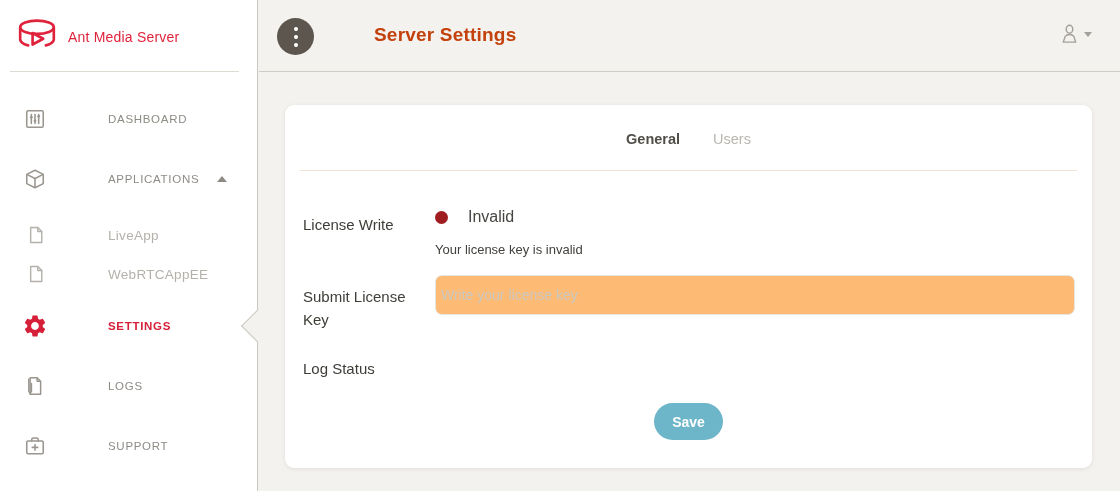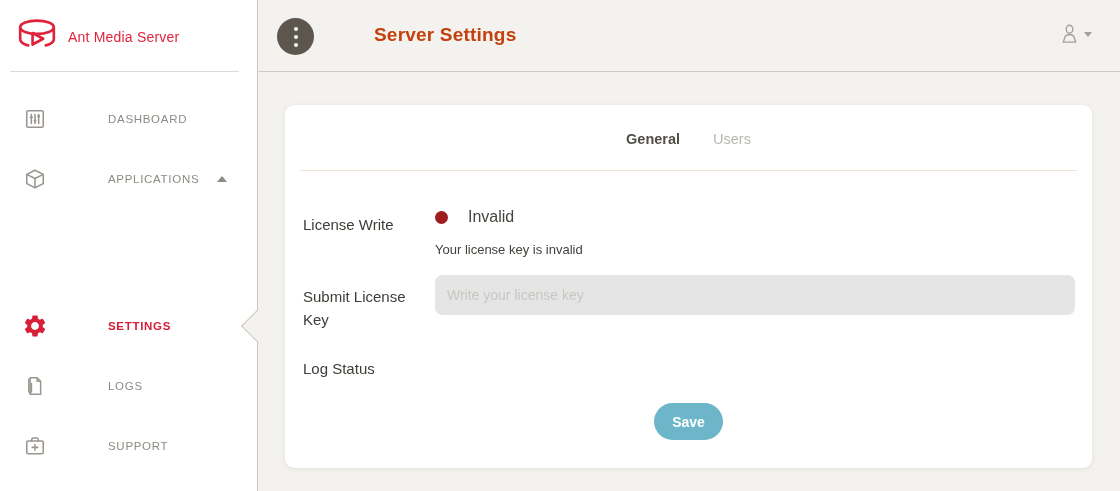--- a/index.html
+++ b/index.html
@@ -44,21 +44,21 @@
   .form-label { position:absolute; left:18px; font-size:15px; font-weight:500; color:#3f3d38; line-height:23px; }
   .lbl-license { top:108px; }
   .lbl-submit  { top:180px; width:110px; }
   .lbl-log     { top:252px; }
 
   .status-row { position:absolute; left:150px; top:103px; display:flex; align-items:center; }
   .status-dot { width:13px; height:13px; border-radius:50%; background:#a01d1f; }
   .status-value { margin-left:20px; font-size:16px; color:#474540; }
   .status-detail { position:absolute; left:150px; top:137px; font-size:13px; color:#43413c; }
 
-  .license-input { position:absolute; left:150px; top:170px; width:640px; height:40px; background:#e5e5e5; border:1px solid #e9e6e0; border-radius:7px; padding:0 11px; font-size:14px; color:#6e6a63; font-family:"Liberation Sans", sans-serif; outline:none; }
+  .license-input { position:absolute; left:150px; top:170px; width:640px; height:40px; background:#fdba74; border:1px solid #e9e6e0; border-radius:7px; padding:0 5px; font-size:14px; color:#6e6a63; font-family:"Liberation Sans", sans-serif; outline:none; }
   .license-input::placeholder { color:#cac7c1; opacity:1; }
 
   .select-wrap { position:absolute; left:150px; top:246px; width:640px; height:37px; }
   .log-select { width:100%; height:100%; background:#f0ede8; border:1px solid #ddd9d2; border-radius:7px; padding:0 16px; font-size:13.5px; letter-spacing:0.3px; color:#716d66; appearance:none; -webkit-appearance:none; font-family:"Liberation Sans", sans-serif; outline:none; cursor:pointer; }
   .select-chevron { position:absolute; right:14px; top:13px; pointer-events:none; }
 
   .save-btn { position:absolute; left:369px; top:298px; width:69px; height:37px; border:none; border-radius:18.5px; background:#6db6ca; color:#ffffff; font-size:14px; font-weight:700; font-family:"Liberation Sans", sans-serif; cursor:pointer; }
 </style>
 </head>
 <body>
@@ -98,21 +98,39 @@
         <svg width="22" height="22" viewBox="0 0 24 24" fill="none" stroke="#9a968f" stroke-width="1.7" stroke-linejoin="round">
           <path d="M12 2.5 L21 7 V17 L12 21.5 L3 17 V7 Z"></path>
           <path d="M3 7 L12 11.5 L21 7"></path>
           <path d="M12 11.5 V21.5"></path>
         </svg>
       </span>
       <span class="nlabel">APPLICATIONS</span>
       <span class="caret-up"></span>
     </div>
 
-
+    <div class="nav-item" style="top:223px">
+      <span class="nico sub">
+        <svg width="16" height="18" viewBox="0 0 18 20" fill="none" stroke="#b4b1ab" stroke-width="1.6" stroke-linejoin="round">
+          <path d="M3 1.5 H11 L15.5 6 V18.5 H3 Z"></path>
+          <path d="M11 1.5 V6 H15.5"></path>
+        </svg>
+      </span>
+      <span class="nlabel sub">LiveApp</span>
+    </div>
+
+    <div class="nav-item" style="top:262px">
+      <span class="nico sub">
+        <svg width="16" height="18" viewBox="0 0 18 20" fill="none" stroke="#b4b1ab" stroke-width="1.6" stroke-linejoin="round">
+          <path d="M3 1.5 H11 L15.5 6 V18.5 H3 Z"></path>
+          <path d="M11 1.5 V6 H15.5"></path>
+        </svg>
+      </span>
+      <span class="nlabel sub">WebRTCAppEE</span>
+    </div>
 
     <div class="nav-item active" style="top:314px">
       <span class="nico" style="left:22px">
         <svg width="26" height="26" viewBox="0 0 24 24" fill="#d6203a">
           <path d="M19.14,12.94c0.04-0.3,0.06-0.61,0.06-0.94c0-0.32-0.02-0.64-0.07-0.94l2.03-1.58c0.18-0.14,0.23-0.41,0.12-0.61 l-1.92-3.32c-0.12-0.22-0.37-0.29-0.59-0.22l-2.39,0.96c-0.5-0.38-1.03-0.7-1.62-0.94L14.4,2.81c-0.04-0.24-0.24-0.41-0.48-0.41 h-3.84c-0.24,0-0.43,0.17-0.47,0.41L9.25,5.35C8.66,5.59,8.12,5.92,7.63,6.29L5.24,5.33c-0.22-0.08-0.47,0-0.59,0.22L2.74,8.87 C2.62,9.08,2.66,9.34,2.86,9.48l2.03,1.58C4.84,11.36,4.8,11.69,4.8,12s0.02,0.64,0.07,0.94l-2.03,1.58 c-0.18,0.14-0.23,0.41-0.12,0.61l1.92,3.32c0.12,0.22,0.37,0.29,0.59,0.22l2.39-0.96c0.5,0.38,1.03,0.7,1.62,0.94l0.36,2.54 c0.05,0.24,0.24,0.41,0.48,0.41h3.84c0.24,0,0.44-0.17,0.47-0.41l0.36-2.54c0.59-0.24,1.13-0.56,1.62-0.94l2.39,0.96 c0.22,0.08,0.47,0,0.59-0.22l1.92-3.32c0.12-0.22,0.07-0.47-0.12-0.61L19.14,12.94z M12,15.6c-1.98,0-3.6-1.62-3.6-3.6 s1.62-3.6,3.6-3.6s3.6,1.62,3.6,3.6S13.98,15.6,12,15.6z"></path>
         </svg>
       </span>
       <span class="nlabel">SETTINGS</span>
     </div>
 

